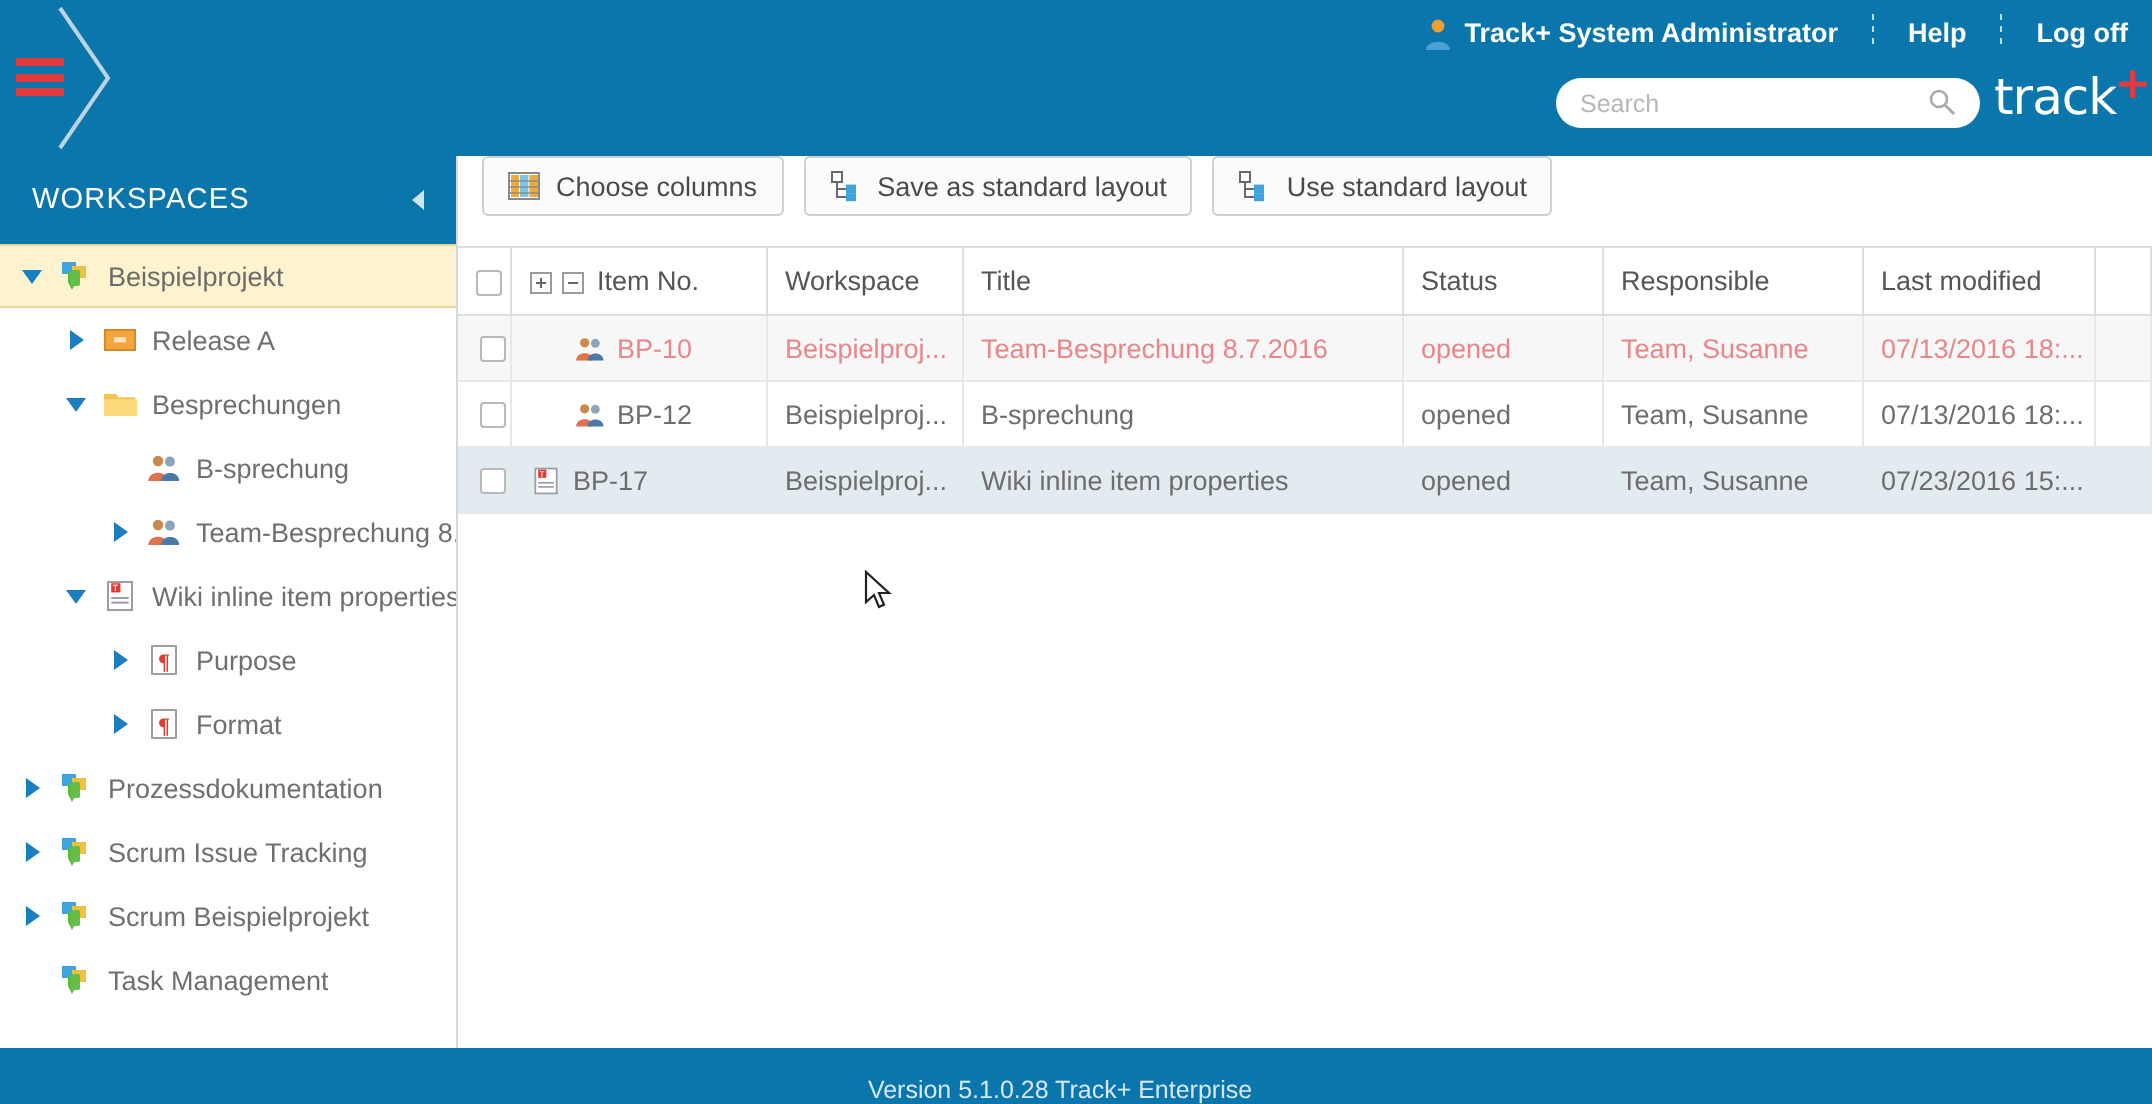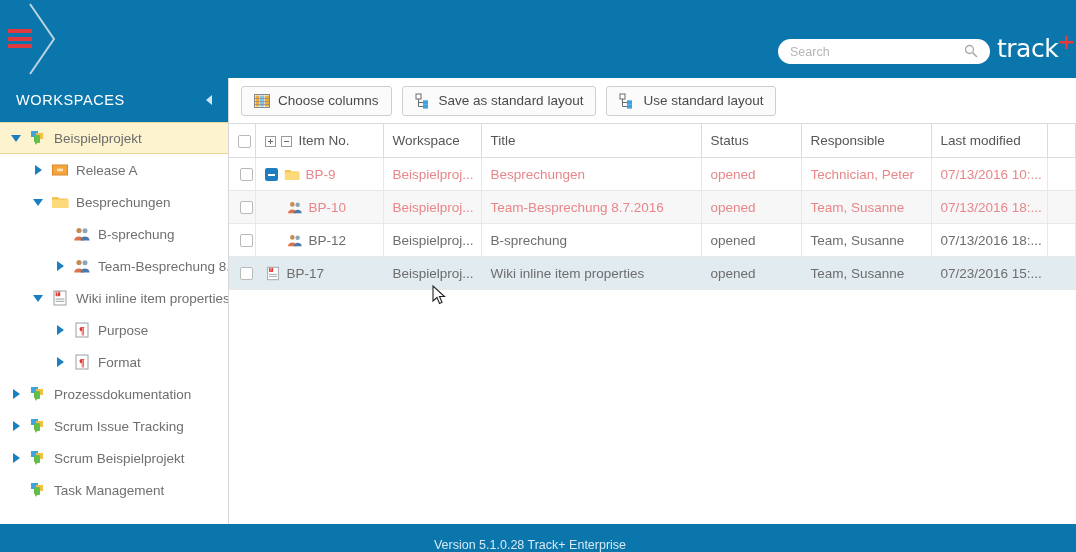--- a/index.html
+++ b/index.html
@@ -103,21 +103,21 @@
     border-top: 7px solid #1a7fc1;
   }
   .ticon { width: 18px; height: 16px; flex: 0 0 18px; margin-right: 7px; }
   .tlabel { overflow: hidden; }
 
   
   .main {
     position: absolute; left: 229px; top: 78px; width: 847px; height: 446px;
     background: #ffffff;
   }
-  .toolbar { height: 45px; display: flex; align-items: center; padding-left: 12px; gap: 10px; }
+  .toolbar { height: 45px; display: flex; align-items: flex-start; padding-left: 12px; gap: 10px; }
   .tbtn {
     display: flex; align-items: center; height: 30px; padding: 0 12px;
     background: #fbfbfb; border: 1px solid #cfcfcf; border-radius: 3px;
     font-size: 13.5px; color: #4a4a4a; cursor: pointer; white-space: nowrap;
   }
   .tbtn .bi { width: 16px; height: 16px; margin-right: 8px; flex: 0 0 16px; }
 
   table.grid { width: 100%; border-collapse: collapse; table-layout: fixed; }
   table.grid th {
     height: 34px; font-weight: normal; font-size: 13.5px; color: #555;
@@ -183,20 +183,31 @@
       <div class="hamburger">
         <i></i>
           <i></i>
           <i></i>
       </div>
       <svg class="chev-swoosh" viewBox="0 0 30 74">
         <polyline points="2,2 26,37 2,72" fill="none" stroke="#bcd4e2" stroke-width="2"></polyline>
       </svg>
     </div>
 
+    <div class="user-row">
+      <svg class="user-icon" viewBox="0 0 14 16">
+        <circle cx="7" cy="4" r="3.2" fill="#f0a030"></circle>
+        <path d="M1 16 C1 10.5 13 10.5 13 16 Z" fill="#4a9fd4"></path>
+      </svg>
+      <span class="user-name">Track+ System Administrator</span>
+      <span class="sep-dots"></span>
+      <a class="hdr-link">Help</a>
+      <span class="sep-dots"></span>
+      <a class="hdr-link">Log off</a>
+    </div>
 
     <div class="search-wrap">
       <input class="search-input" type="text" placeholder="Search" style="">
       <svg class="search-icon" viewBox="0 0 14 14">
         <circle cx="5.5" cy="5.5" r="4" fill="none" stroke="#a9a9a9" stroke-width="1.3"></circle>
         <line x1="8.6" y1="8.6" x2="13" y2="13" stroke="#a9a9a9" stroke-width="1.5"></line>
       </svg>
     </div>
 
     <div class="logo">
@@ -387,39 +398,20 @@
           <th class="c-resp">
             <span>Responsible</span>
           </th>
           <th class="c-date">
             <span>Last modified</span>
           </th>
           <th class="c-pad"></th>
         </tr>
       </thead>
       <tbody id="tbody">
-          <tr class="r-red">
-            <td class="c-check"><span class="cbx"></span></td>
-            <td class="c-item">
-              <div class="itemcell" style="padding-left: 0px;">
-                <span class="minus-blue"></span>
-                <svg viewBox="0 0 18 16" class="rowicon">
-                  <path d="M1 3 h6 l1.4 1.6 h8.2 v9.4 h-15.6 z" fill="#f3c553"></path>
-                  <path d="M1 5.6 h16.6 v8.4 h-16.6 z" fill="#fcd97a"></path>
-                </svg>
-                <span>BP-9</span>
-              </div>
-            </td>
-            <td class="c-ws">Beispielproj...</td>
-            <td class="c-title">Besprechungen</td>
-            <td class="c-status">opened</td>
-            <td class="c-resp">Technician, Peter</td>
-            <td class="c-date">07/13/2016 10:...</td>
-            <td class="c-pad"></td>
-          </tr>
           <tr class="r-red r-alt">
             <td class="c-check"><span class="cbx"></span></td>
             <td class="c-item">
               <div class="itemcell" style="padding-left: 22px;">
                 <svg viewBox="0 0 18 16" class="rowicon">
                   <circle cx="6" cy="4.5" r="2.6" fill="#c98a4e"></circle>
                   <path d="M1.2 14.5 C1.2 9 10.8 9 10.8 14.5 Z" fill="#e0714a"></path>
                   <circle cx="12" cy="4.8" r="2.5" fill="#8aa6bd"></circle>
                   <path d="M7.6 14.5 C7.6 9.2 16.6 9.2 16.6 14.5 Z" fill="#4d79a8"></path>
                 </svg>

